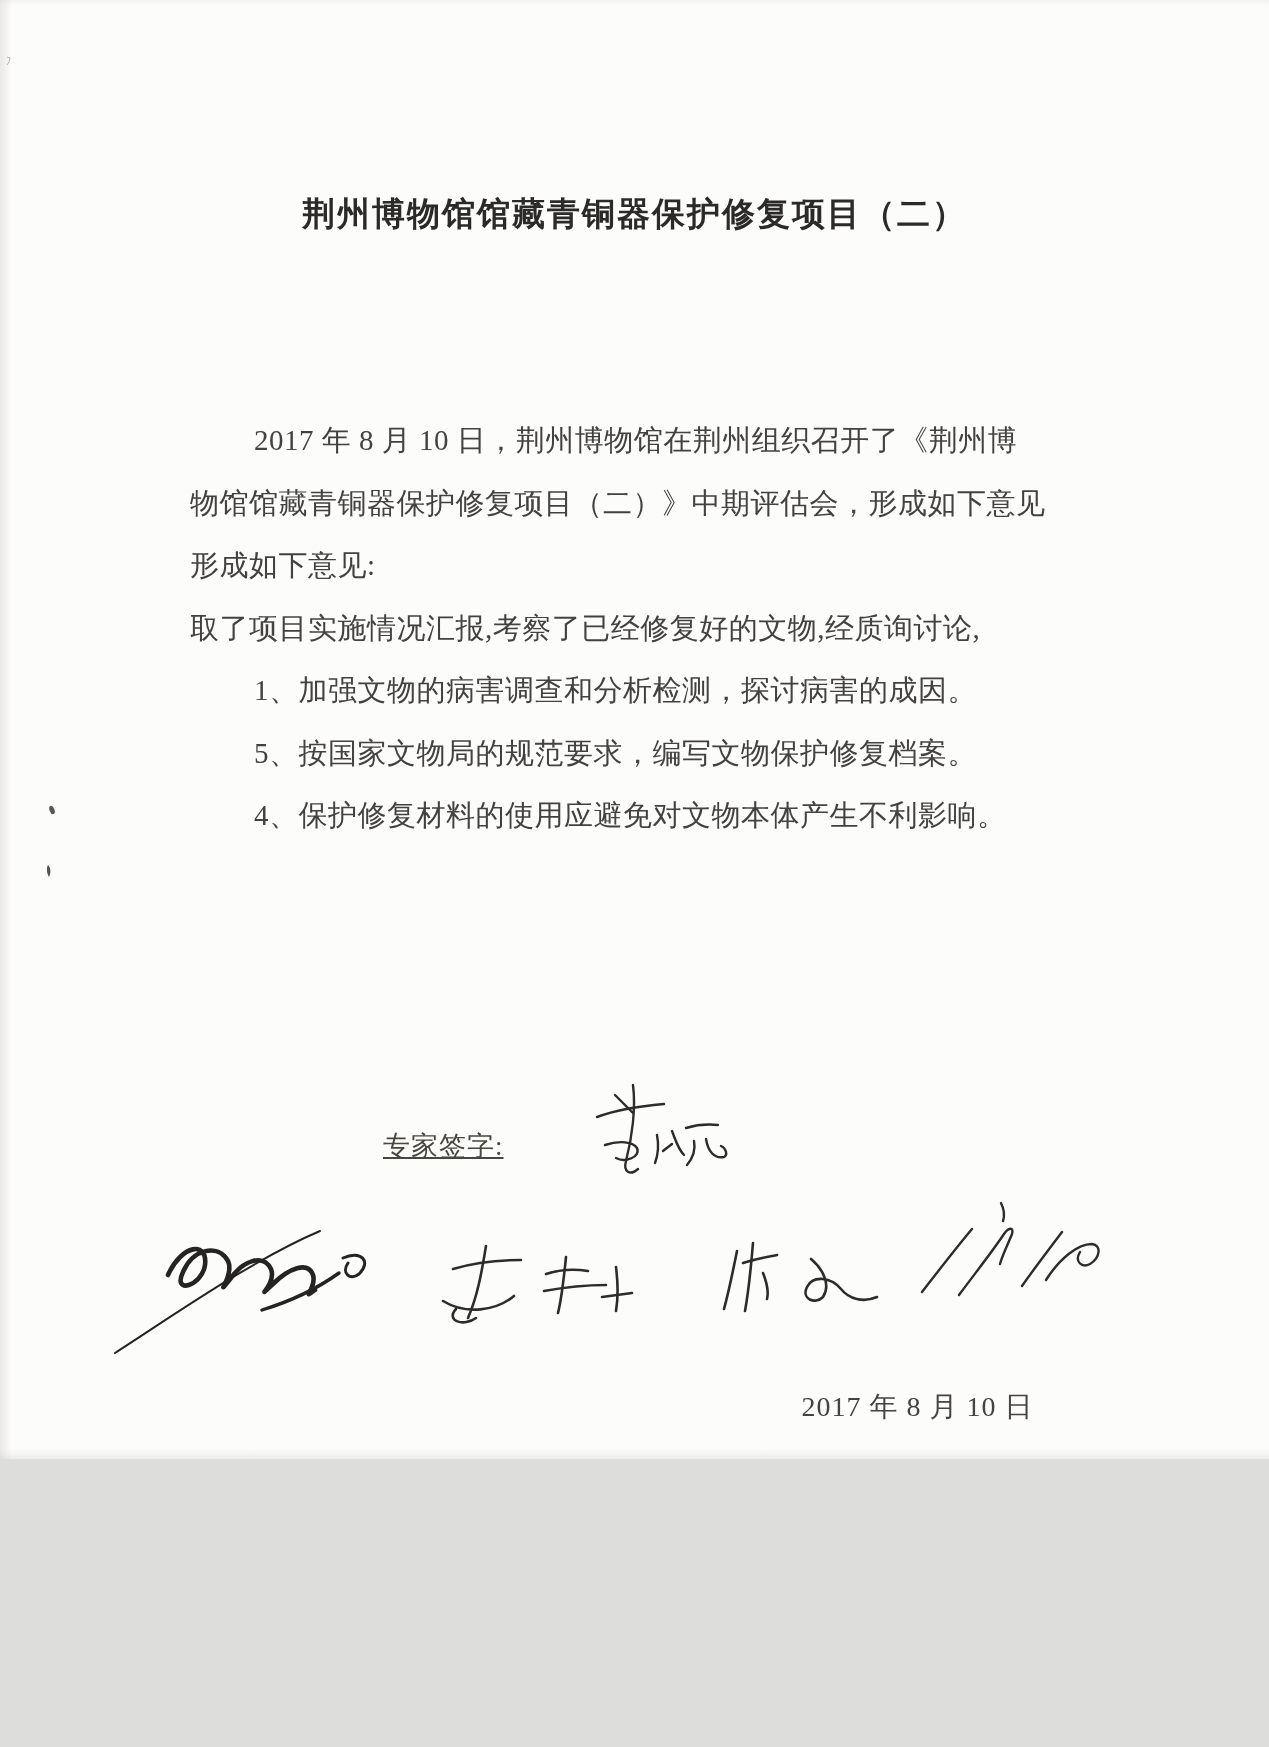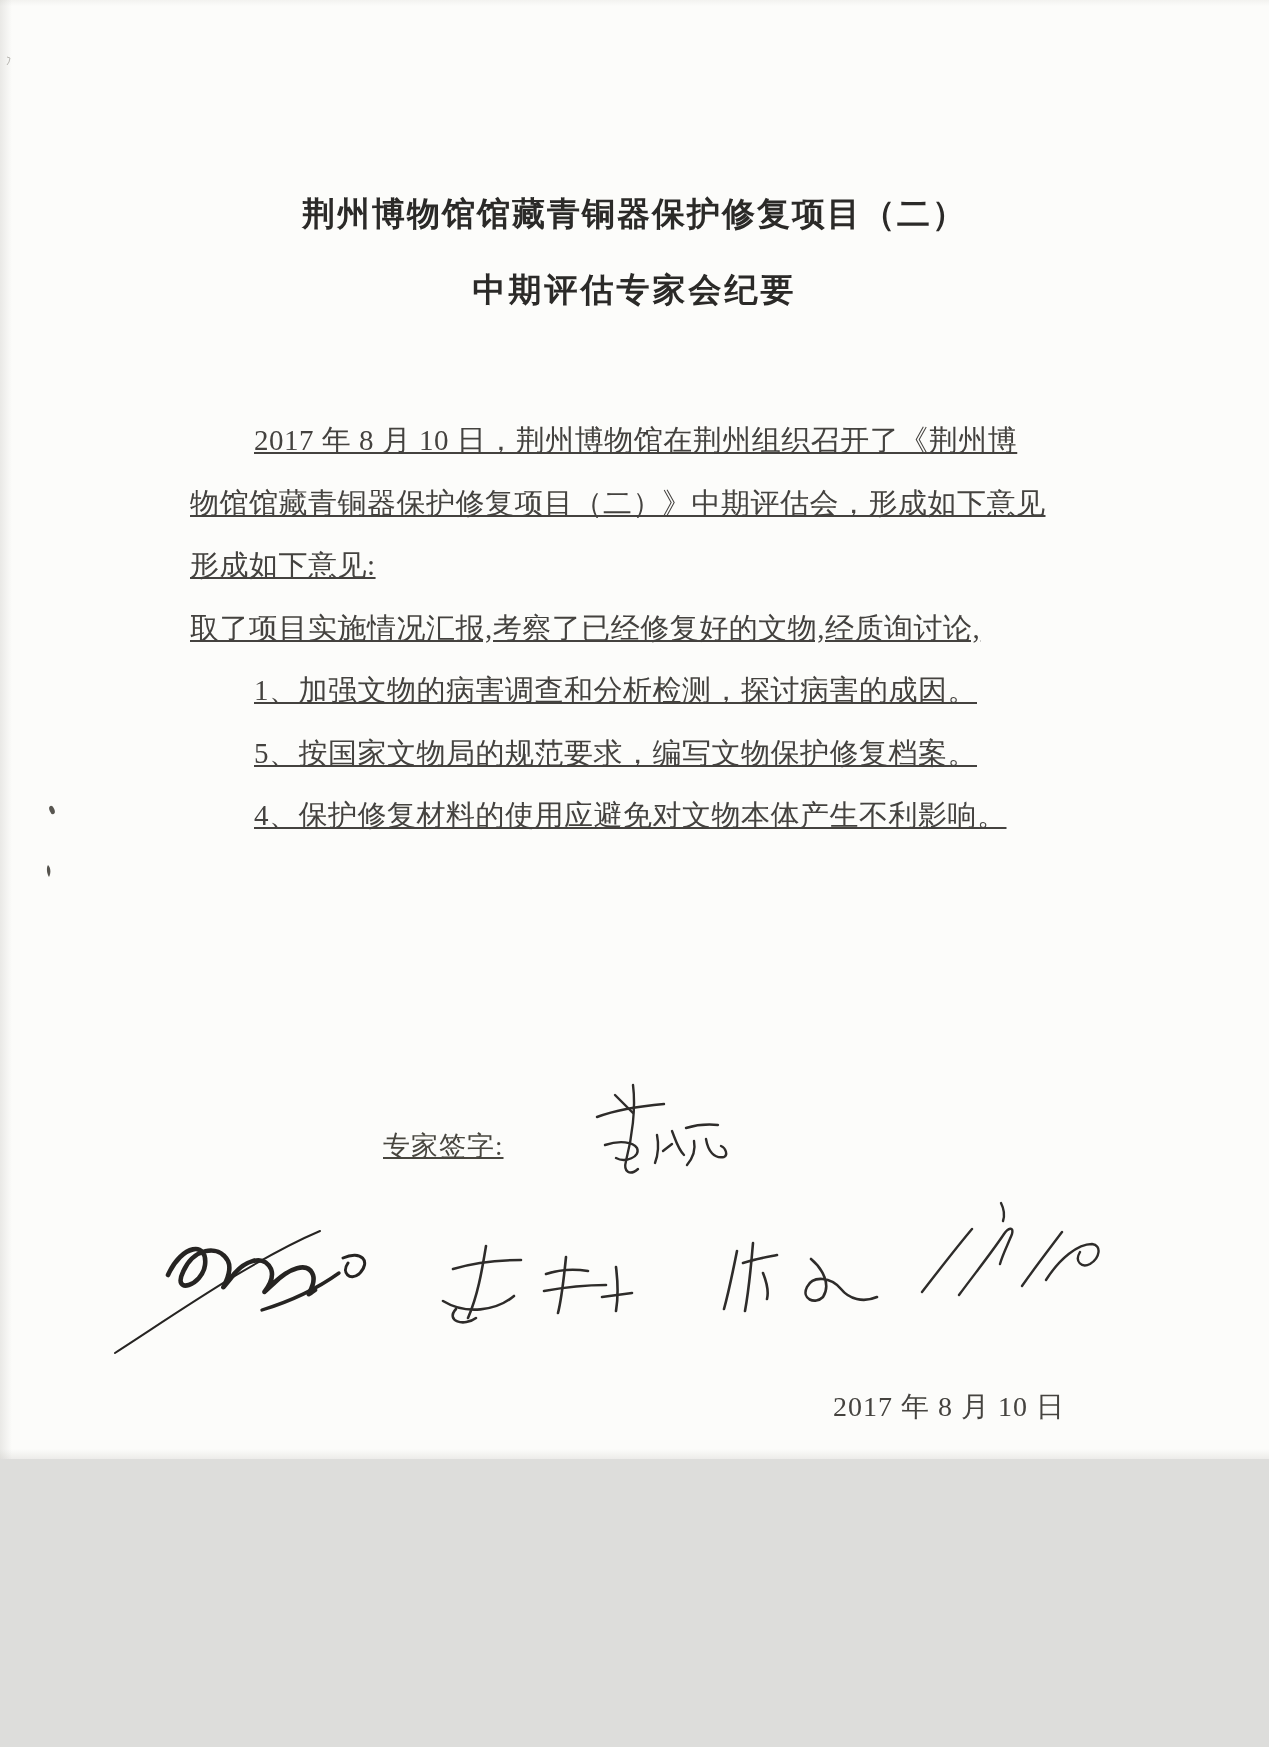--- a/index.html
+++ b/index.html
@@ -27,43 +27,42 @@
     font-weight:700;color:#2b2a28;
   }
   .doc-title .t-line1{font-size:33px;letter-spacing:2px;}
   .doc-title .t-line2{font-size:33px;letter-spacing:3px;margin-top:31px;}
   .doc-body{
     position:absolute;top:409px;left:190px;width:820px;
     font-size:29px;line-height:62.5px;
     letter-spacing:0.5px;
     color:#44423f;
   }
-  .doc-body .line{white-space:nowrap;text-decoration:underline;}
+  .doc-body .line{white-space:nowrap;}
   .doc-body .indent{text-indent:64px;}
   .sig-label{
     position:absolute;left:383px;top:1128px;
     font-size:27px;letter-spacing:1px;color:#48463f;text-decoration:underline;
   }
   .sig{position:absolute;}
   .sig svg{display:block;}
   .doc-date{
     position:absolute;left:770px;top:1388px;width:295px;
-    text-align:right;font-size:28px;letter-spacing:1px;color:#45433f;
+    text-align:center;font-size:28px;letter-spacing:1px;color:#45433f;
     white-space:nowrap;
   }
   .speck{position:absolute;}
 </style>
 </head>
 <body>
 
 <div class="page">
 
   <div class="doc-title">
     <div class="t-line1">荆州博物馆馆藏青铜器保护修复项目（二）</div>
-    <div class="t-line2">中期评估专家会纪要</div>
   </div>
 
   <div class="doc-body">
     <div class="line indent">2017 年 8 月 10 日，荆州博物馆在荆州组织召开了《荆州博</div>
     <div class="line">物馆馆藏青铜器保护修复项目（二）》中期评估会，形成如下意见</div>
     <div class="line">形成如下意见:</div>
     <div class="line">取了项目实施情况汇报,考察了已经修复好的文物,经质询讨论,</div>
     <div class="line indent">1、加强文物的病害调查和分析检测，探讨病害的成因。</div>
     <div class="line indent">5、按国家文物局的规范要求，编写文物保护修复档案。</div>
     <div class="line indent">4、保护修复材料的使用应避免对文物本体产生不利影响。</div>

